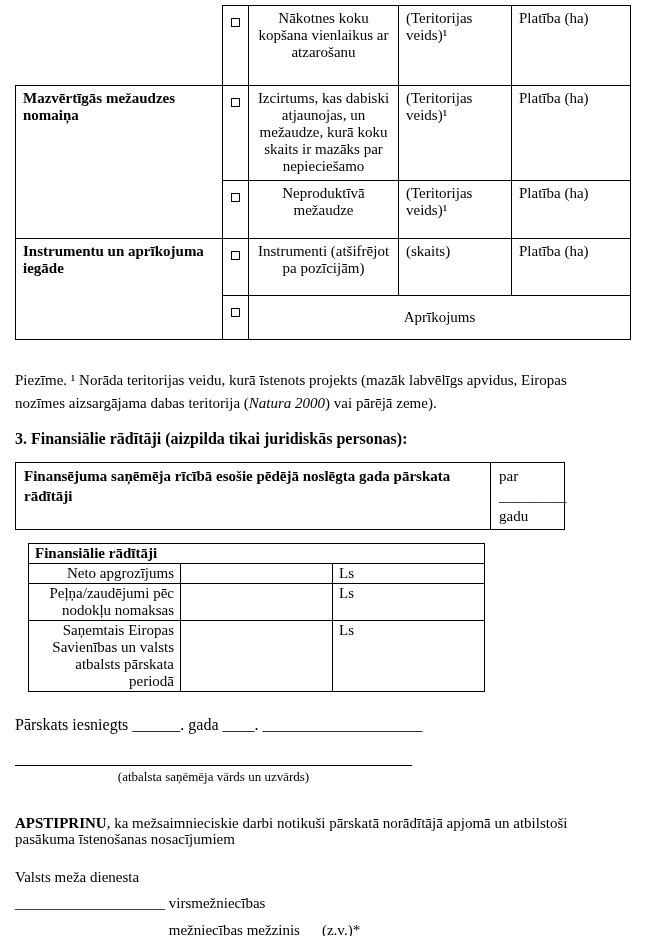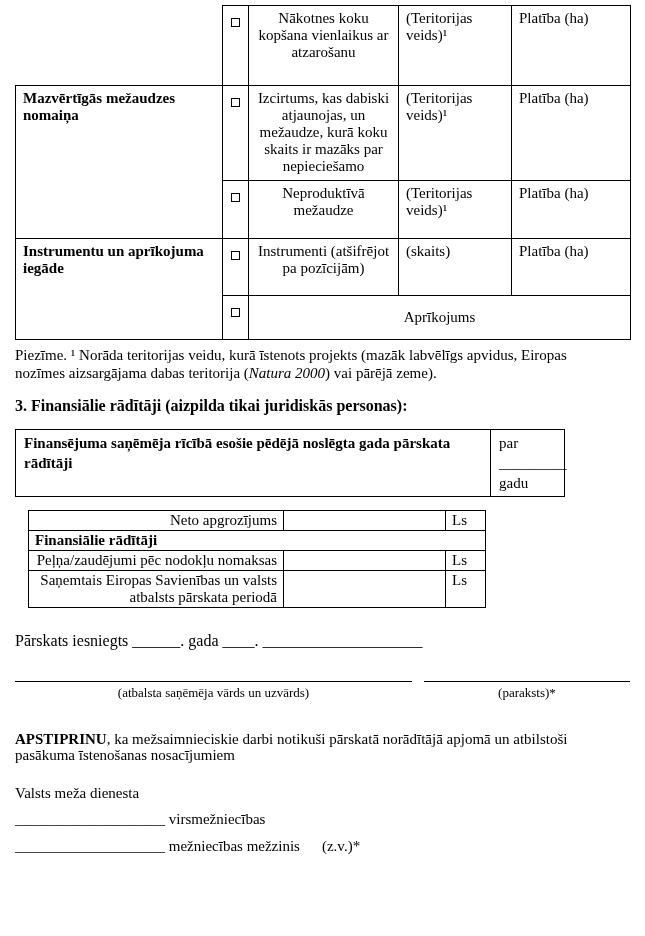--- a/index.html
+++ b/index.html
@@ -16,21 +16,21 @@
   .t1 { width:615px; table-layout:fixed; }
   .t1 td { border:1px solid #000; vertical-align:top; padding:4px 5px; line-height:17px; }
   .t1 td.ghost { border-top:none; border-left:none; }
   .t1 td.cat { font-weight:bold; padding-left:7px; }
   .t1 td.chk { text-align:center; padding-top:8px; }
   .t1 td.act { text-align:center; }
   .t1 td.ter, .t1 td.are { padding-left:7px; }
   .t1 td.merged { vertical-align:middle; text-align:center; }
   .cbx { display:inline-block; width:9px; height:9px; border:1px solid #000; background:#fff; }
 
-  .note { margin-top:6px; line-height:18px; width:602px; }
+  .note { margin-top:29px; line-height:23px; width:602px; }
 
   .h3 { margin-top:15px; font-size:16px; font-weight:bold; }
 
   
   .t2 { width:550px; margin-top:14px; table-layout:fixed; }
   .t2 td { border:1px solid #000; line-height:20px; padding:3px 8px; }
   .t2 td.l { width:475px; font-weight:bold; vertical-align:top; }
   .t2 td.r { vertical-align:middle; }
 
   
@@ -111,26 +111,26 @@
     <tr>
       <td class="l">Finansējuma saņēmēja rīcībā esošie pēdējā noslēgta gada pārskata rādītāji</td>
       <td class="r">par _________ gadu</td>
     </tr>
   </tbody>
 </table>
 
 <table class="t3">
   <tbody>
     <tr>
+      <td class="hdr" colspan="3">Finansiālie rādītāji</td>
+    </tr>
+    <tr>
       <td class="lbl">Neto apgrozījums</td>
       <td class="val"></td>
       <td class="unit">Ls</td>
-    </tr>
-    <tr>
-      <td class="hdr" colspan="3">Finansiālie rādītāji</td>
     </tr>
     <tr>
       <td class="lbl">Peļņa/zaudējumi pēc nodokļu nomaksas</td>
       <td class="val"></td>
       <td class="unit">Ls</td>
     </tr>
     <tr>
       <td class="lbl">Saņemtais Eiropas Savienības un valsts atbalsts pārskata periodā</td>
       <td class="val"></td>
       <td class="unit">Ls</td>
@@ -138,24 +138,20 @@
   </tbody>
 </table>
 
 <p class="report-line">Pārskats iesniegts ______. gada ____. ____________________</p>
 
 <div class="sig-row">
   <div class="sig-col w397">
     <div class="line"></div>
     <div class="lab">(atbalsta saņēmēja vārds un uzvārds)</div>
   </div>
-  <div class="sig-col w206">
-    <div class="line"></div>
-    <div class="lab">(paraksts)*</div>
-  </div>
 </div>
 
 <p class="approval"><b>APSTIPRINU</b><span>, ka mežsaimnieciskie darbi notikuši pārskatā norādītājā apjomā un atbilstoši pasākuma īstenošanas nosacījumiem</span></p>
 
 <div class="officials">
   <p>Valsts meža dienesta</p>
   <p class="ln">____________________ virsmežniecības</p>
   <p class="ln"><span>____________________ mežniecības mežzinis</span><span class="zv">(z.v.)*</span></p>
 </div>
 

